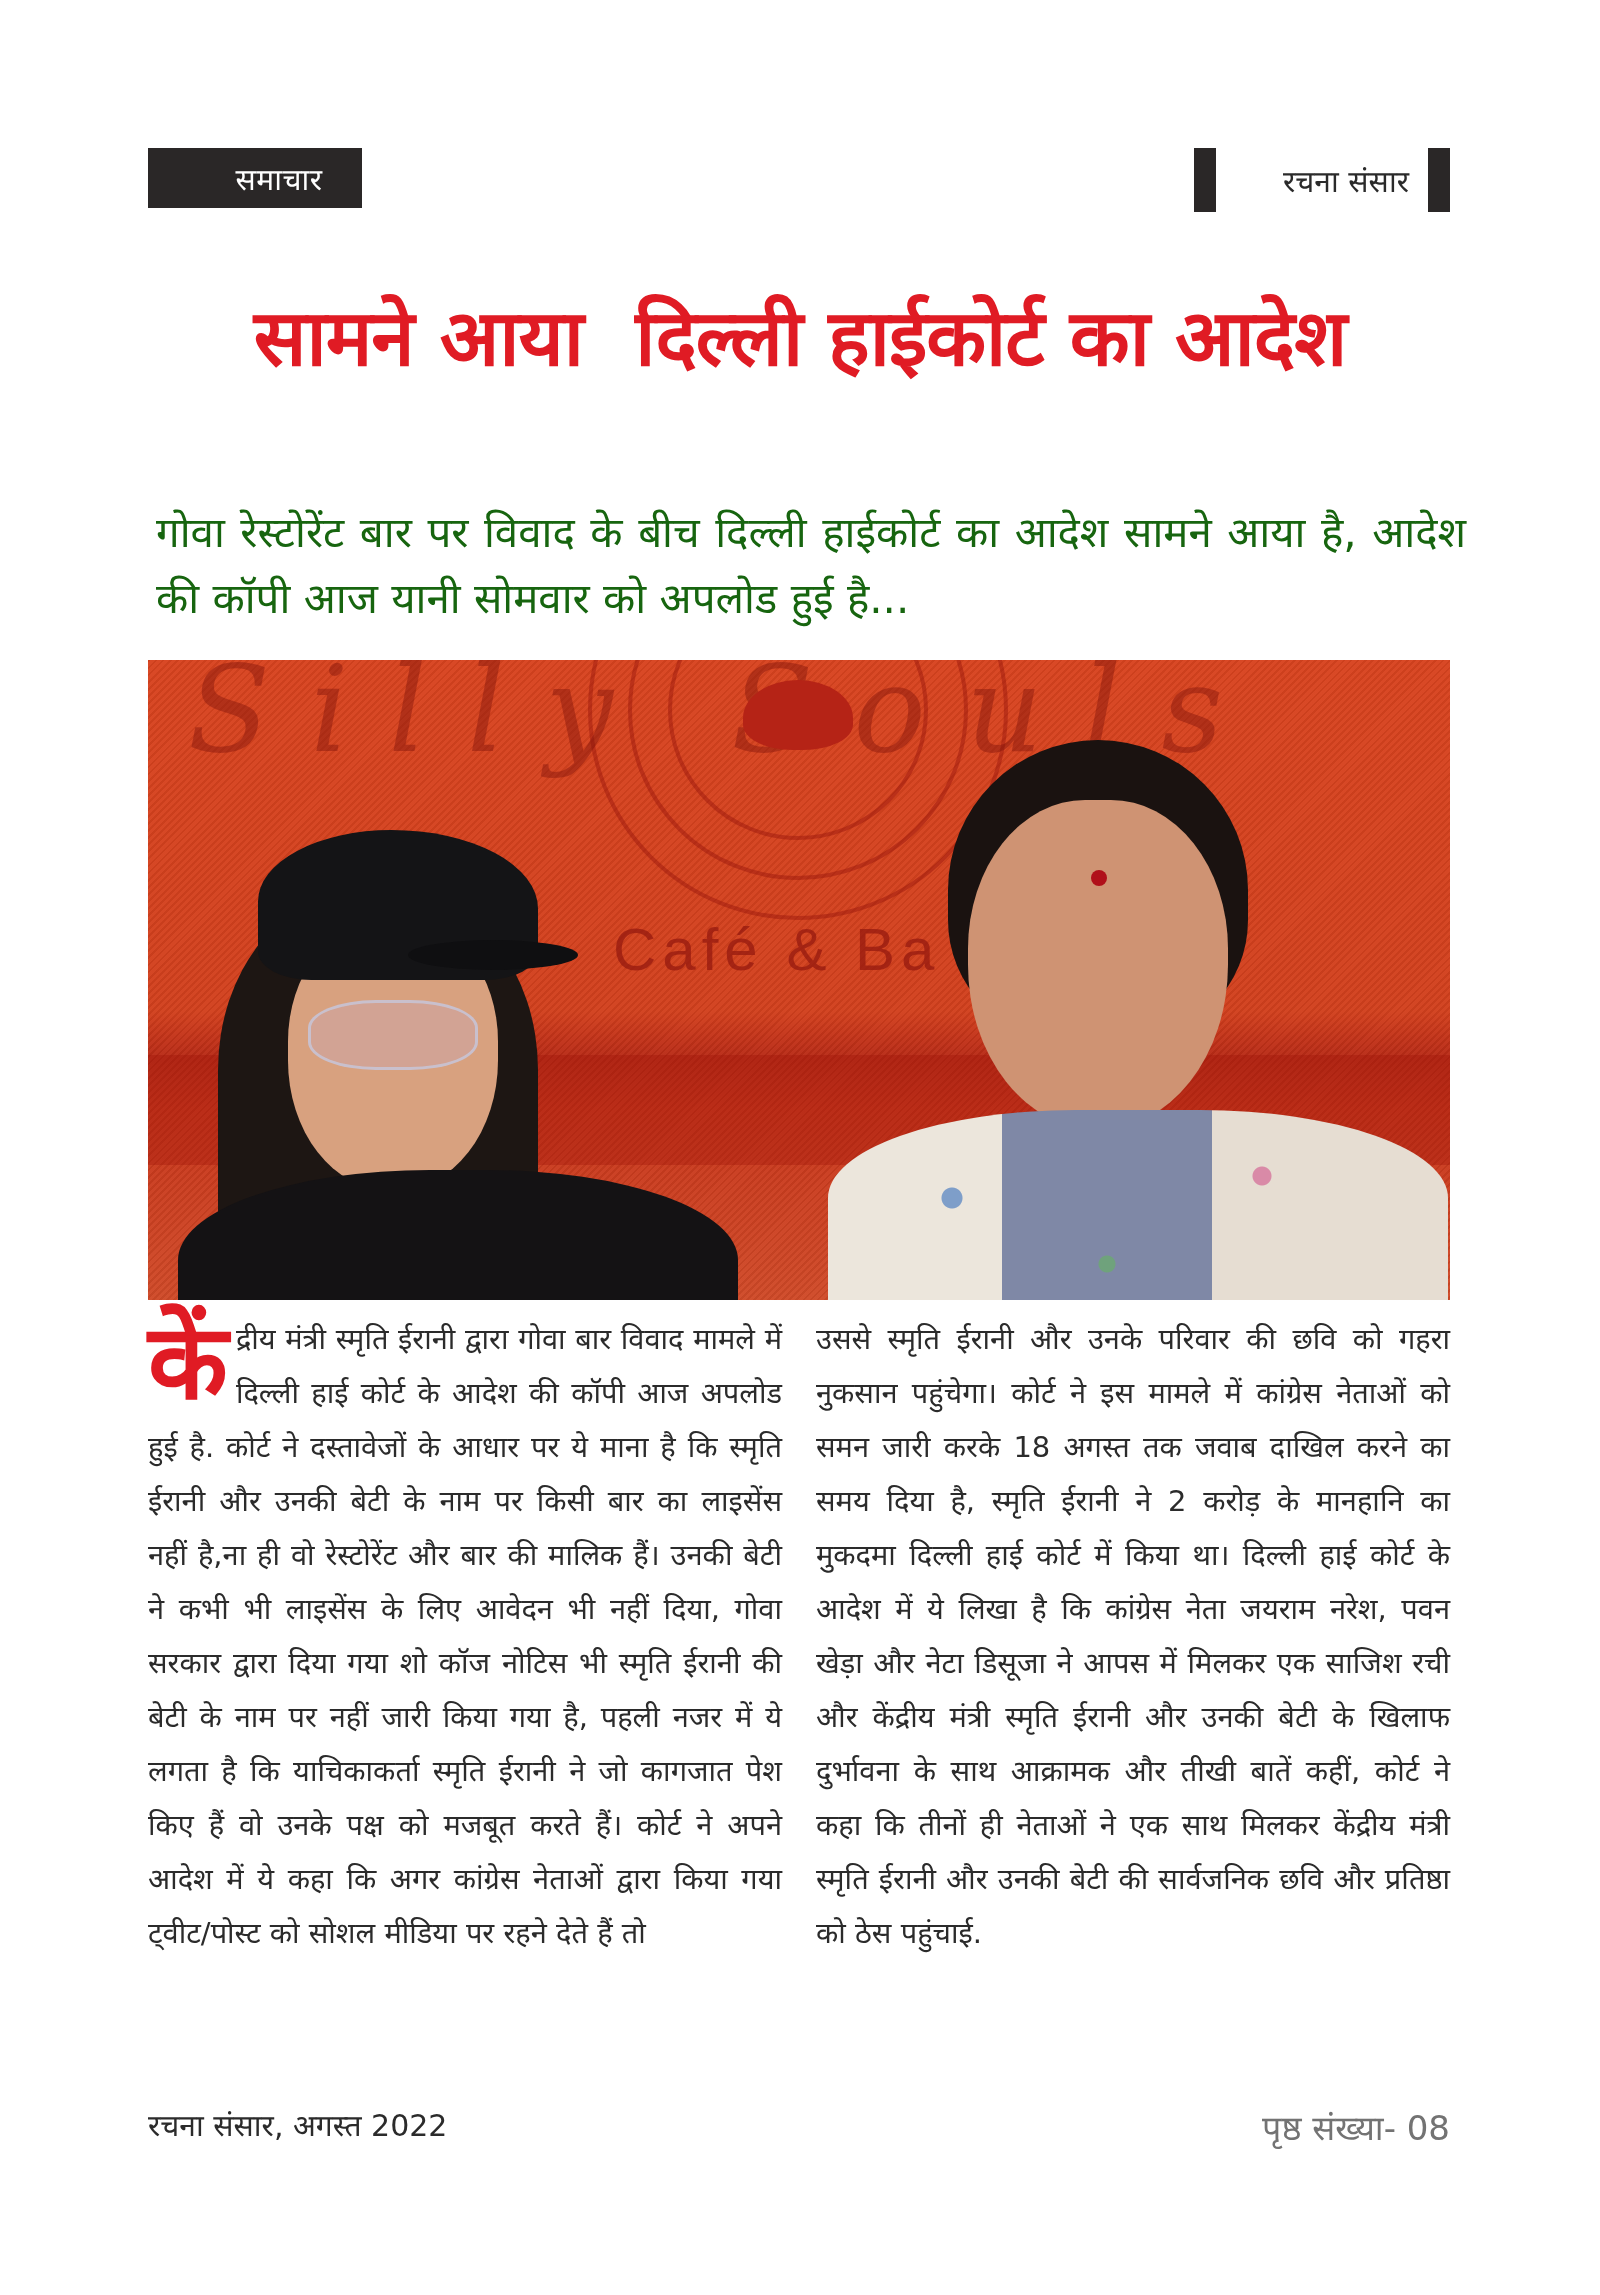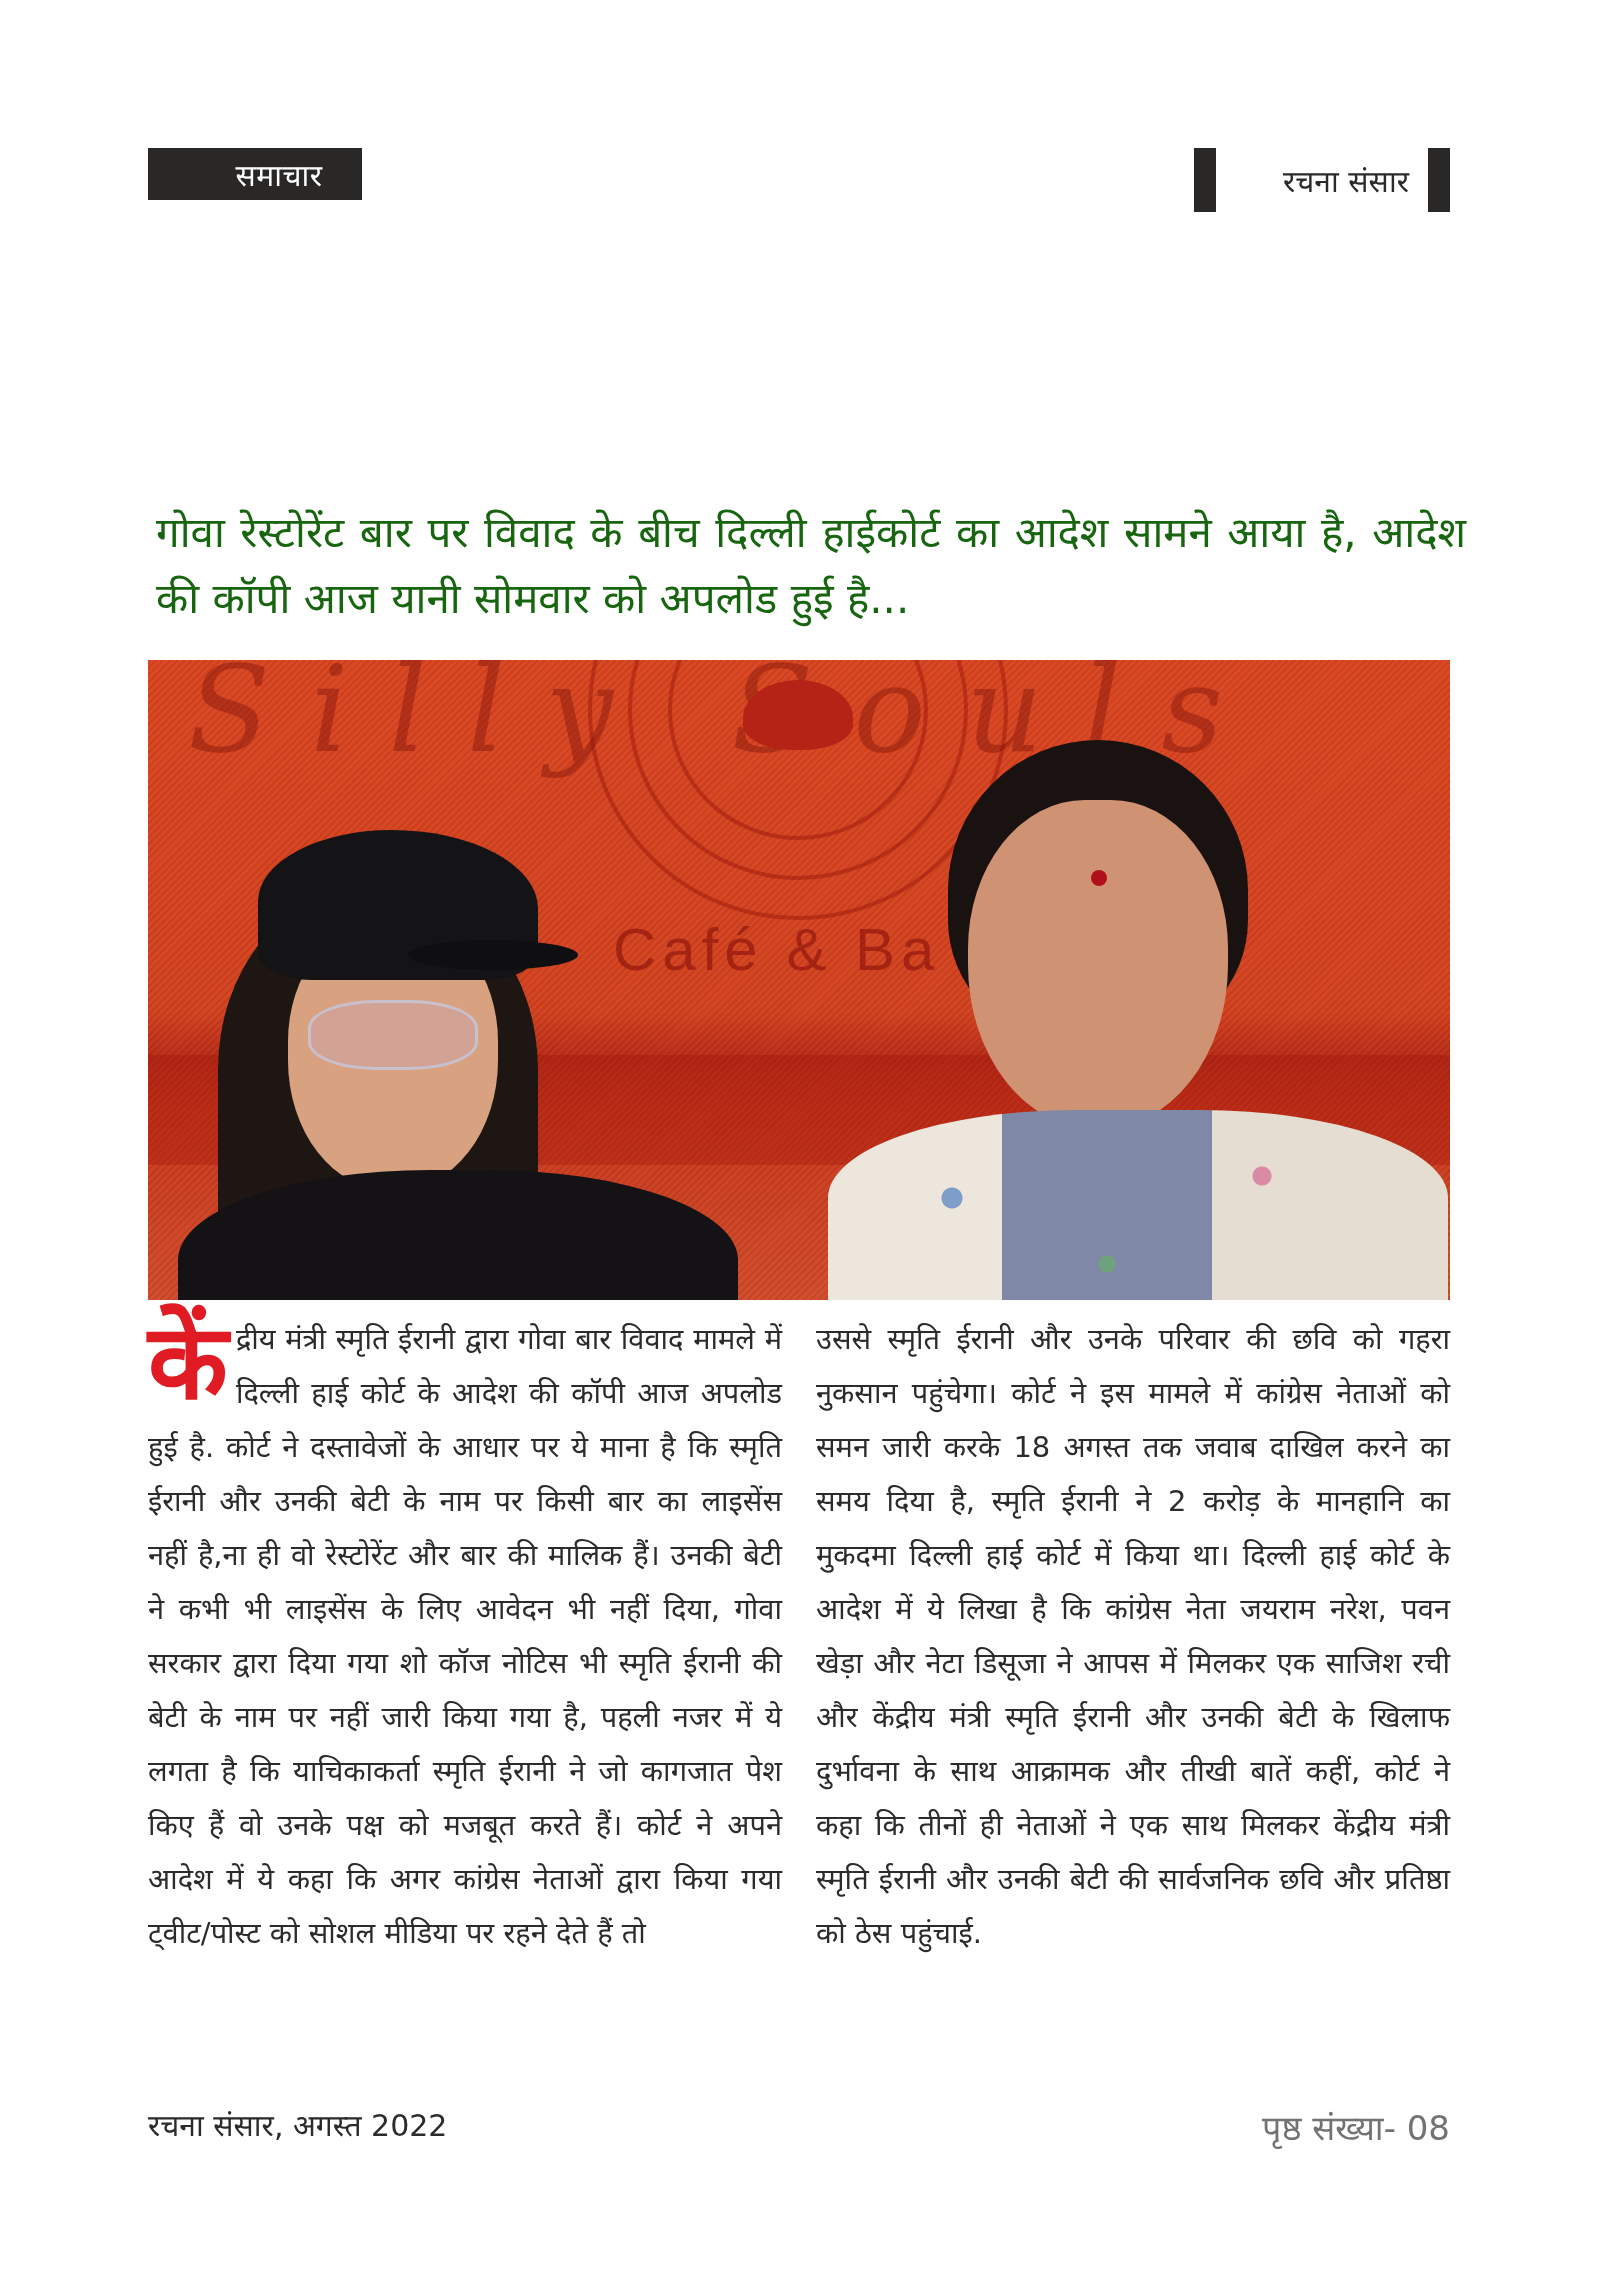--- a/index.html
+++ b/index.html
@@ -1,21 +1,21 @@
 <!DOCTYPE html>
 <html><head>
   <meta charset="utf-8">
   <style>
     * { box-sizing: border-box; margin: 0; padding: 0; }
     html, body { width: 1600px; height: 2295px; background: #ffffff; overflow: hidden; }
     body { position: relative; font-family: "DejaVu Sans", sans-serif; color: #2b2b2b; }
 
     
     .section-tag {
-      position: absolute; left: 148px; top: 148px; width: 214px; height: 52px;
+      position: absolute; left: 148px; top: 148px; width: 214px; height: 60px;
       background: #2a2727; color: #ffffff; display: flex; align-items: center; justify-content: center;
       font-size: 30px; letter-spacing: 0.5px; padding-left: 48px;
     }
     .brand-wrap { position: absolute; left: 1194px; top: 148px; width: 256px; height: 64px; }
     .brand-bar { position: absolute; top: 0; width: 22px; height: 64px; background: #2a2727; }
     .brand-bar.left { left: 0; }
     .brand-bar.right { right: 0; }
     .brand-text {
       position: absolute; left: 22px; right: 22px; top: 0; height: 64px;
       display: flex; align-items: center; justify-content: center; font-size: 30px; color: #2a2a2a; padding-left: 48px;
@@ -98,20 +98,21 @@
 <div class="section-tag">
   <span>समाचार</span>
 </div>
 <div class="brand-wrap">
   <div class="brand-bar left"></div>
   <div class="brand-text">रचना संसार</div>
   <div class="brand-bar right"></div>
 </div>
 
 <h1 class="headline">
+  <div style="white-space:pre;">सामने आया  दिल्ली हाईकोर्ट का आदेश</div>
 </h1>
 <p class="subheadline">गोवा रेस्टोरेंट बार पर विवाद के बीच दिल्ली हाईकोर्ट का आदेश सामने आया है, आदेश की कॉपी आज यानी सोमवार को अपलोड हुई है...</p>
 
 <div class="hero">
   <div class="rings"></div>
   <div class="rings r2"></div>
   <div class="rings r3"></div>
   <div class="script-text">Silly Souls</div>
   <div class="lips-icon"></div>
   <div class="cafe-text">Café &amp; Ba</div>

